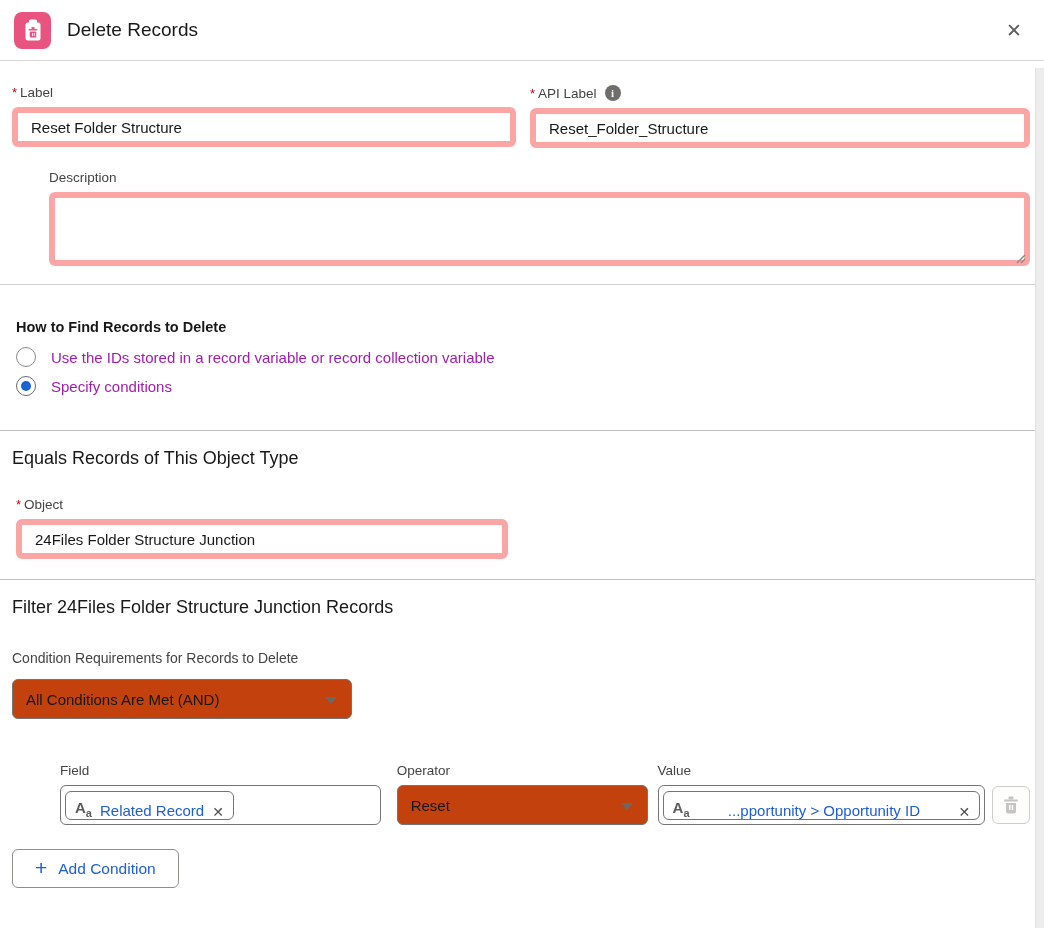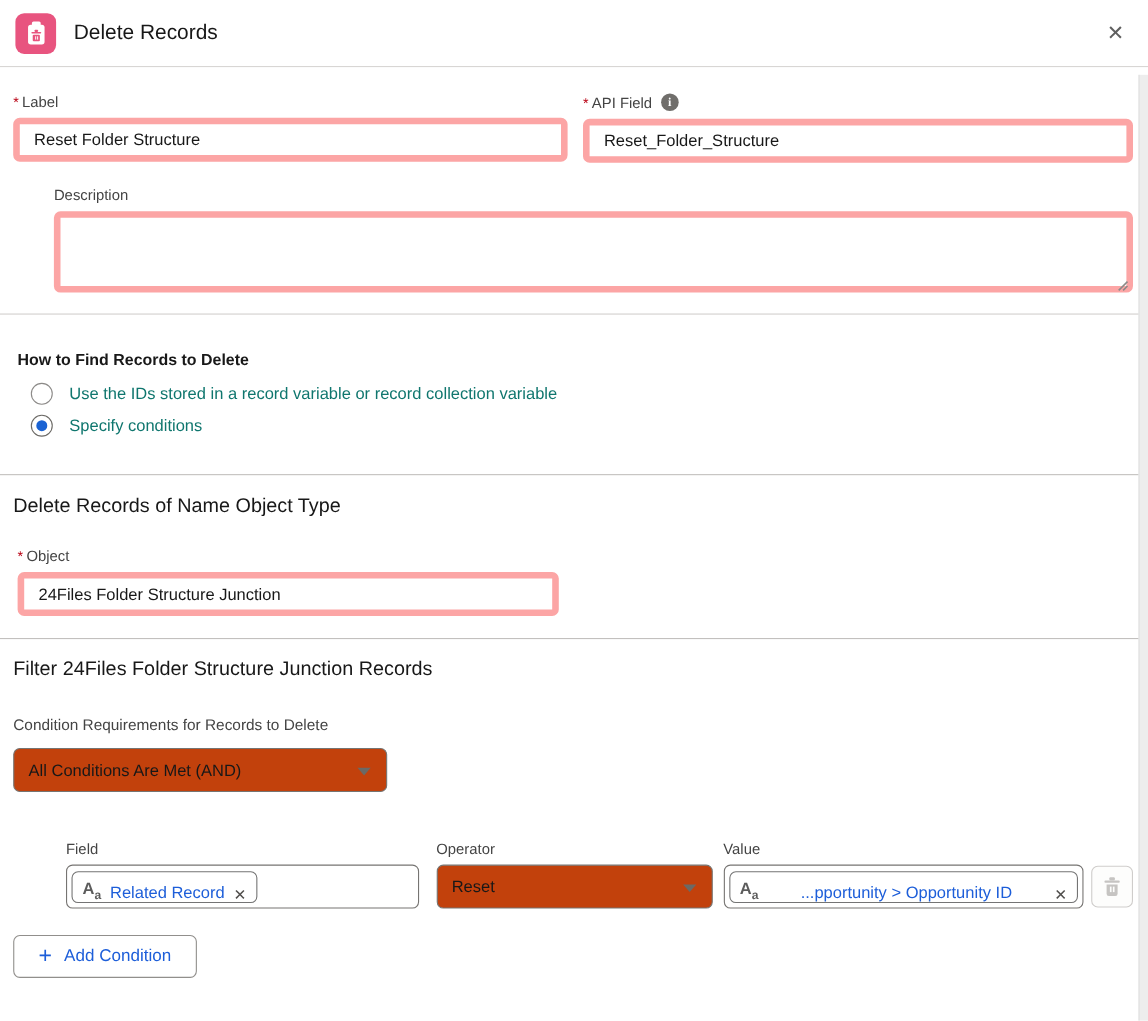--- a/index.html
+++ b/index.html
@@ -31,21 +31,21 @@
   .info-icon { width:16px; height:16px; border-radius:50%; background:#706e6b; color:#fff;
                font-family:"Liberation Serif",serif; font-weight:bold; font-size:11px;
                display:inline-flex; align-items:center; justify-content:center; margin-left:8px; }
   .desc-wrap { margin-top:22px;padding-left:37px; }
   .ta-wrap { position:relative; }
   textarea.tbox { height:74px; resize:none; padding-top:8px; }
   .resize-grip { position:absolute; right:4px; bottom:6px; pointer-events:none; }
   
   .radio-sec { padding:34px 0 34px 4px; }
   .radio-head { font-size:14.5px; font-weight:700; color:#181818; margin-bottom:12px; }
-  .radio-row { display:flex; align-items:center; gap:15px; margin-top:9px; font-size:15px; color:#0f766e; cursor:pointer;margin-left:12px; }
+  .radio-row { display:flex; align-items:center; gap:15px; margin-top:9px; font-size:15px; color:#a21caf; cursor:pointer; }
   .radio { width:20px; height:20px; border-radius:50%; border:1px solid #8c8a88; background:#fff;
            position:relative; flex:0 0 auto; }
   .radio.checked { border-color:#6b6965; }
   .radio.checked::after { content:""; position:absolute; left:4px; top:4px; width:10px; height:10px;
                           border-radius:50%; background:var(--radio_blue,#1b63d3); }
   
   .sec-head { font-size:18px; font-weight:400; color:#181818; padding-top:17px; }
   .obj-block { margin:28px 0 20px 4px; }
   .obj-input { width:492px; }
   .req-label { width:330px; font-size:14px; color:#444; line-height:1.72; margin:28px 0 9px 0; }
@@ -107,21 +107,21 @@
     <div>
       <div class="f-label">
         <span class="req">*</span>
         <span>Label</span>
       </div>
       <input class="tbox" value="Reset Folder Structure" style="">
     </div>
     <div>
       <div class="f-label">
         <span class="req">*</span>
-        <span>API Field</span>
+        <span>API Label</span>
         <span class="info-icon">i</span>
       </div>
       <input class="tbox" value="Reset_Folder_Structure" style="">
     </div>
   </div>
 
   
   <div class="desc-wrap">
     <div class="f-label">Description</div>
     <div class="ta-wrap">
@@ -144,21 +144,21 @@
     </div>
     <div class="radio-row">
       <span class="radio checked"></span>
       <span>Specify conditions</span>
     </div>
   </div>
 
   <hr class="divider strong">
 
   
-  <div class="sec-head">Delete Records of Name Object Type</div>
+  <div class="sec-head">Equals Records of This Object Type</div>
   <div class="obj-block">
     <div class="f-label">
       <span class="req">*</span>
       <span>Object</span>
     </div>
     <input class="tbox obj-input" value="24Files Folder Structure Junction" style="">
   </div>
 
   <hr class="divider strong">
 

